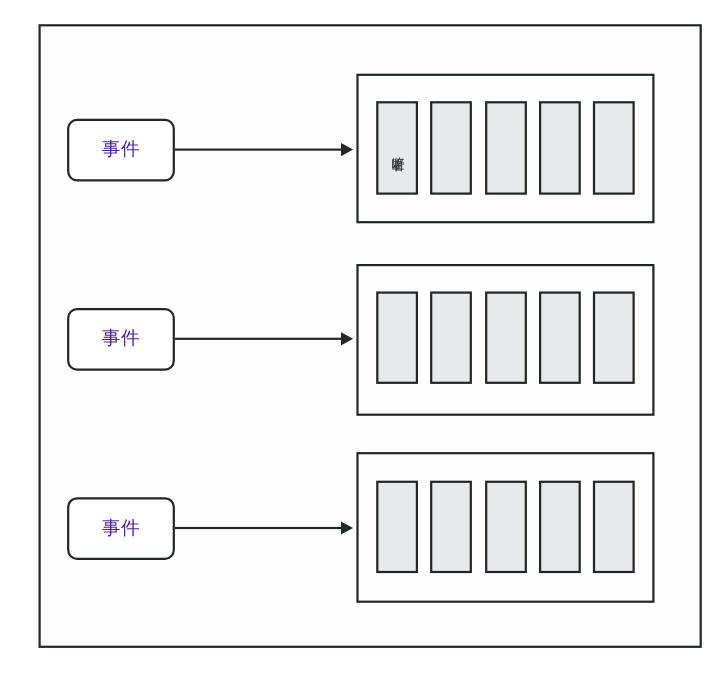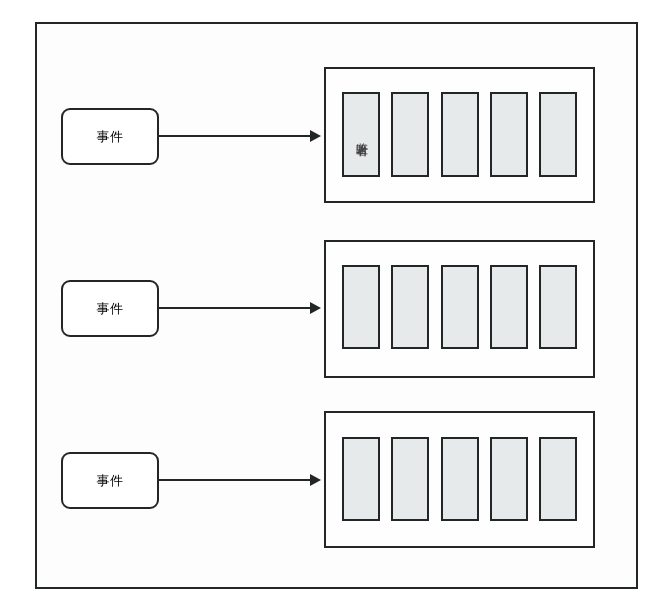--- a/index.html
+++ b/index.html
@@ -40,22 +40,22 @@
     height: 57px;
     border: 2px solid #232627;
     border-radius: 9px;
     box-sizing: border-box;
     background: #ffffff;
     display: flex;
     align-items: center;
     justify-content: center;
   }
   .event-label {
-    font-size: 13px;
-    color: #000000;
+    font-size: 17px;
+    color: #4c1d95;
     line-height: 1;
     letter-spacing: 0.5px;
   }
 
   
   .arrow {
     position: absolute;
     height: 2px;
     background: #232627;
   }

